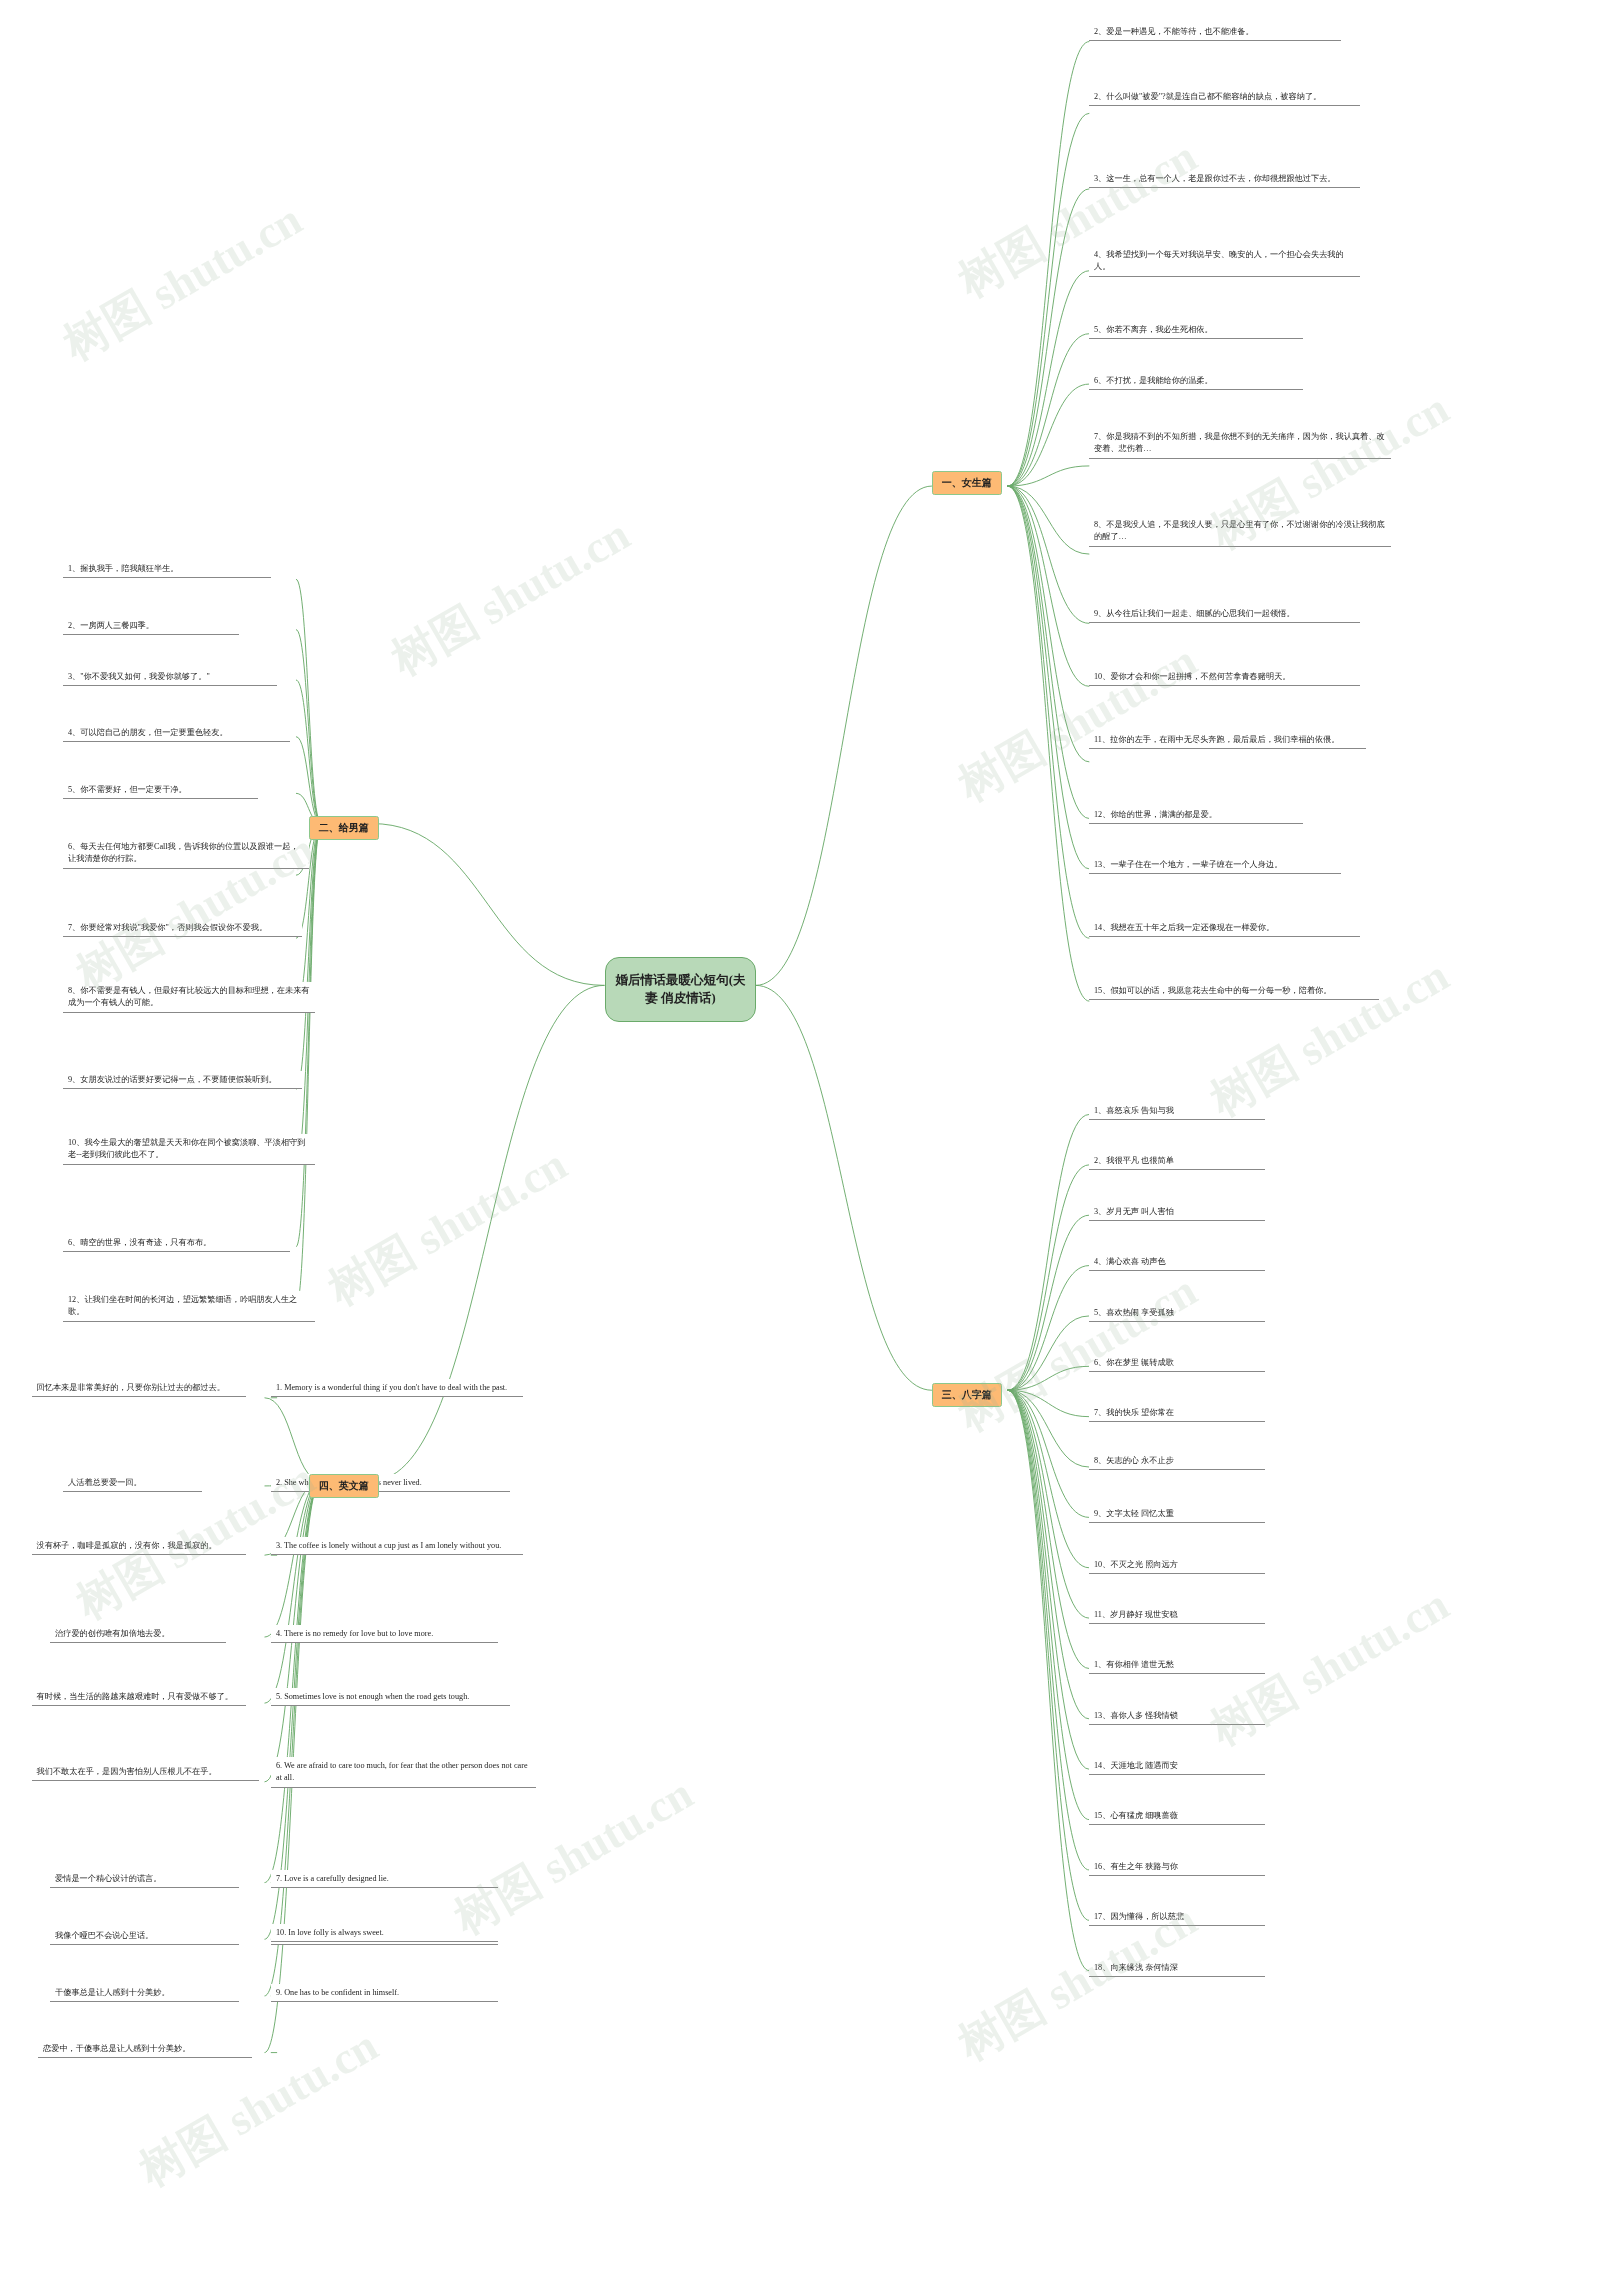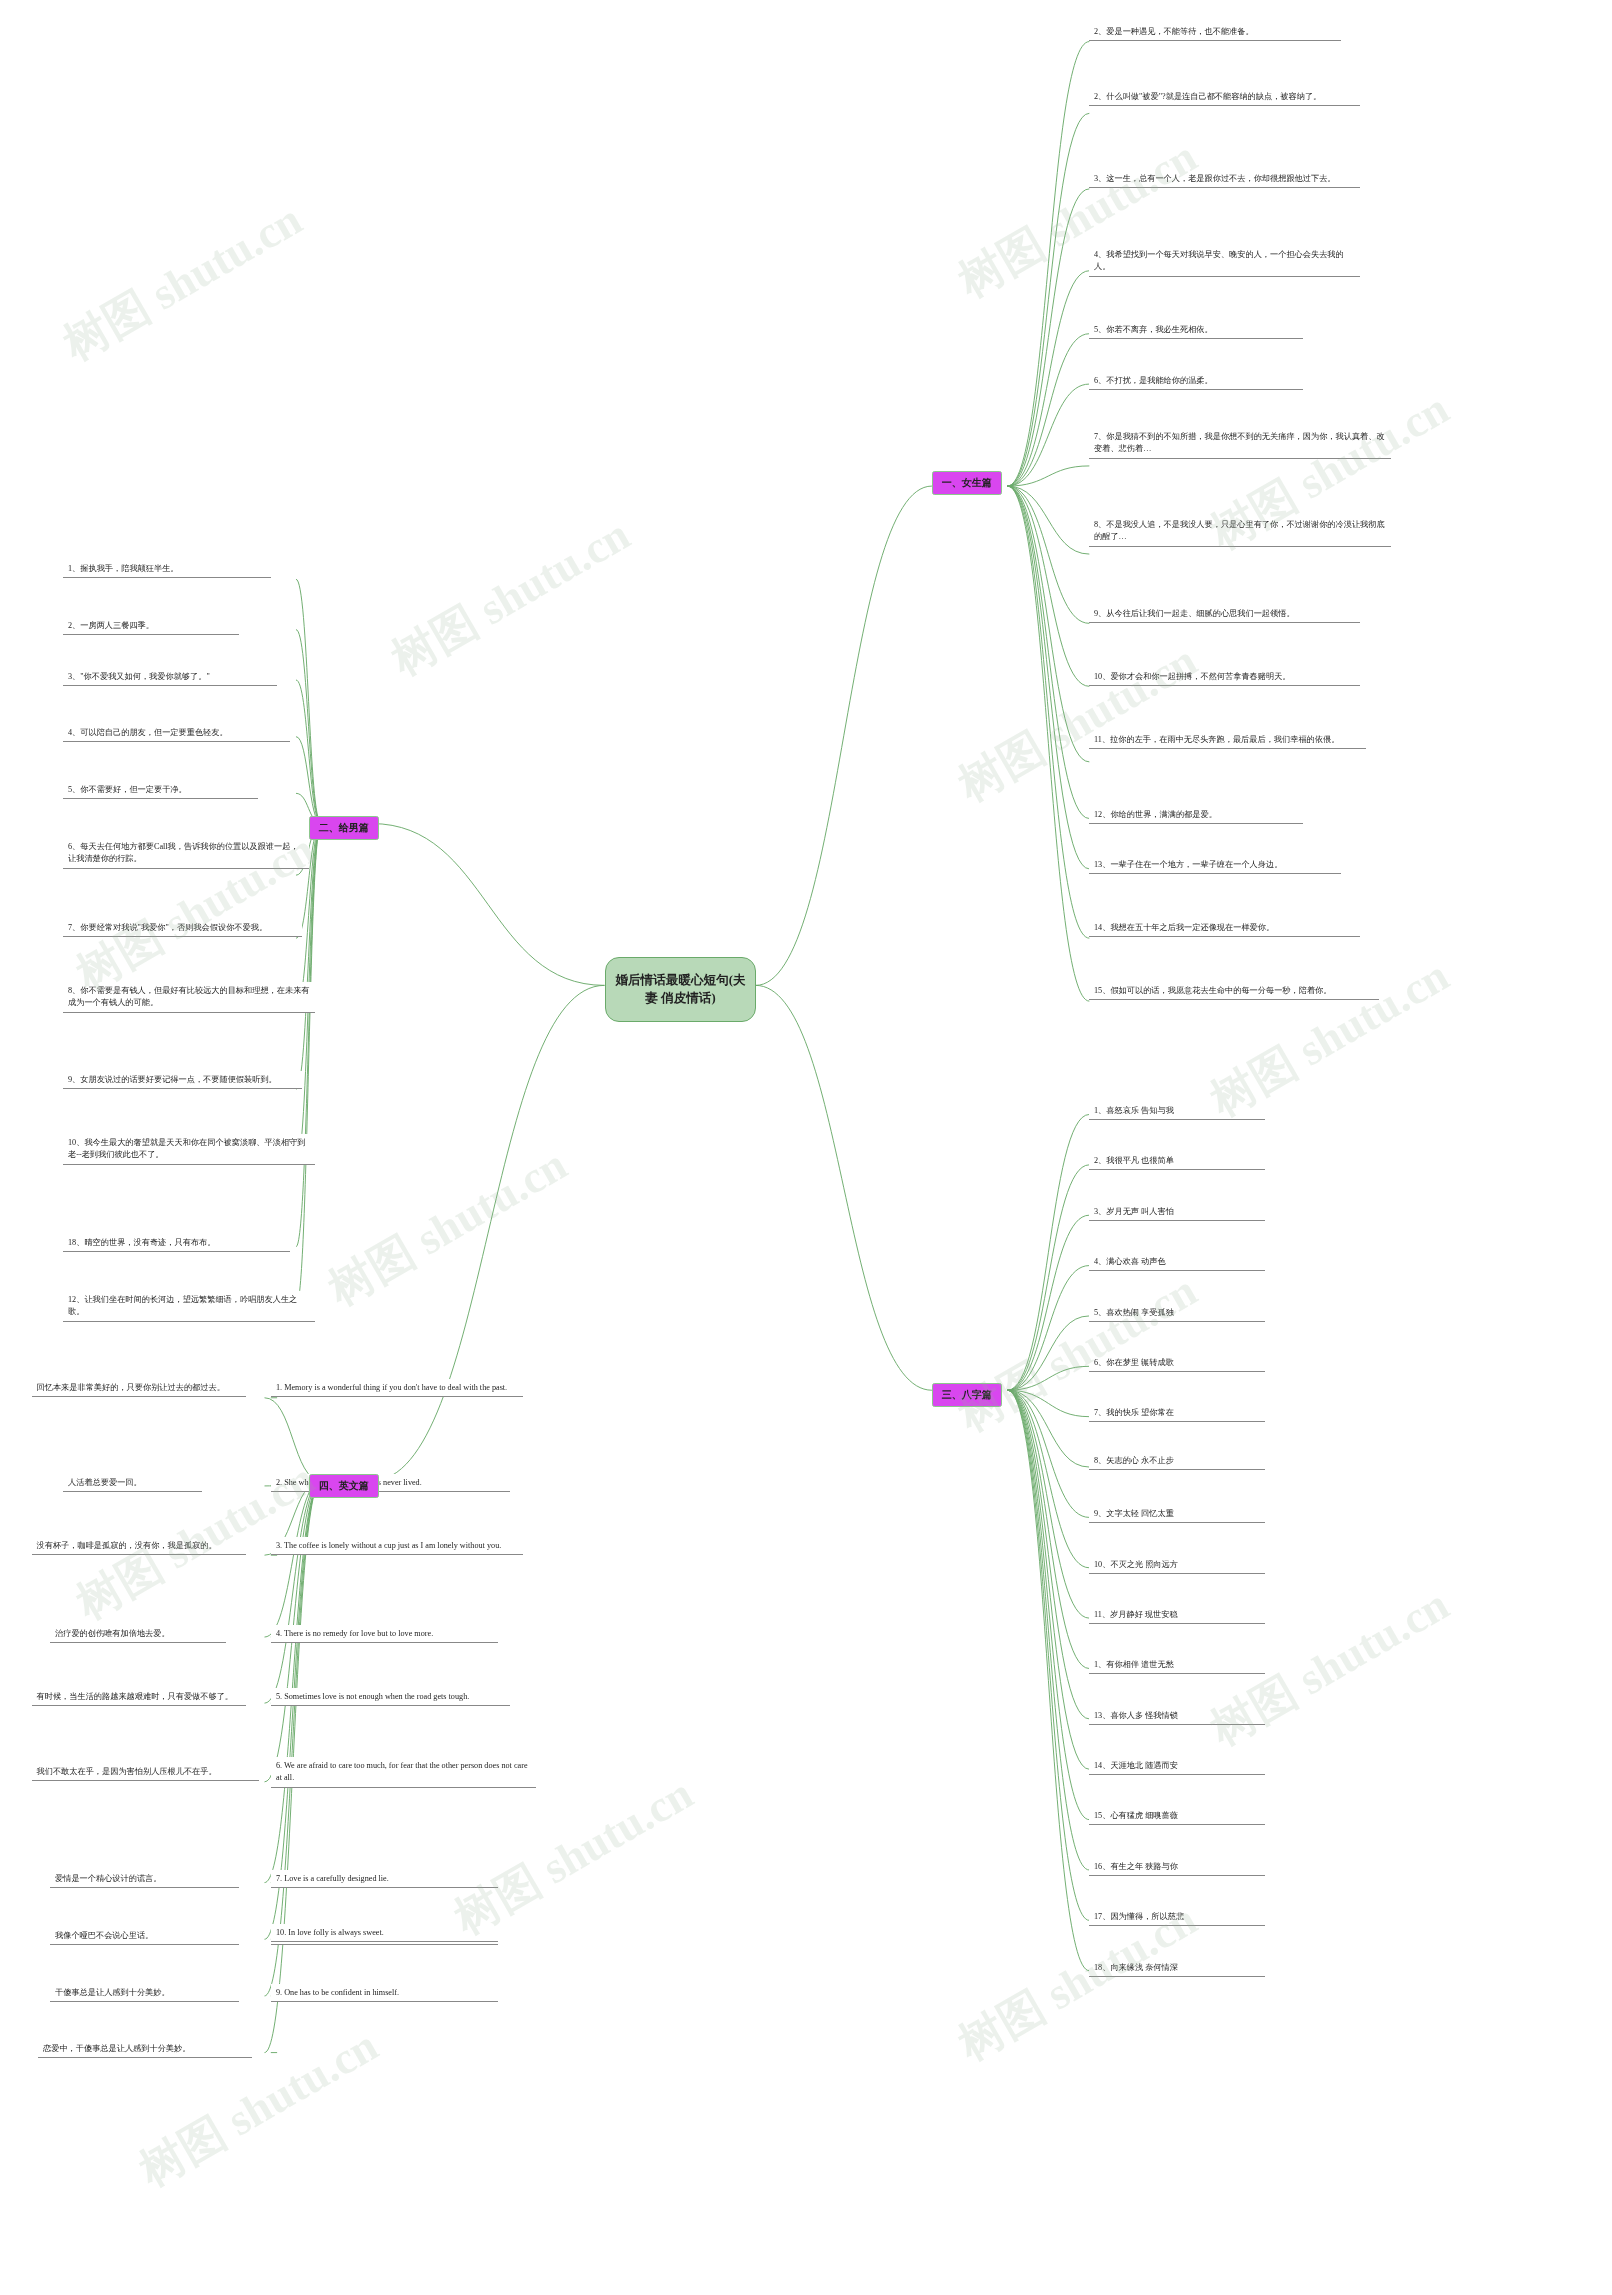--- a/index.html
+++ b/index.html
@@ -39,21 +39,21 @@
       padding: 11.3px 6.3px;
       font-size: 12.6px;
       font-weight: bold;
       line-height: 1.5;
       z-index: 10;
     }
 
     
     .branch-label {
       position: absolute;
-      background: #d946ef;
+      background: #fdba74;
       border: 0.9px solid #8cc88c;
       border-radius: 2.5px;
       padding: 3.8px 8.8px;
       font-size: 10px;
       font-weight: bold;
       white-space: nowrap;
       z-index: 9;
     }
 
     
@@ -232,21 +232,21 @@
 <div class="leaf-node wide" style="left:63px;top:560px;width:208px;">1、握执我手，陪我颠狂半生。</div>
 <div class="leaf-node wide" style="left:63px;top:617px;width:176px;">2、一房两人三餐四季。</div>
 <div class="leaf-node wide" style="left:63px;top:668px;width:214px;">3、"你不爱我又如何，我爱你就够了。"</div>
 <div class="leaf-node wide" style="left:63px;top:724px;width:227px;">4、可以陪自己的朋友，但一定要重色轻友。</div>
 <div class="leaf-node wide" style="left:63px;top:781px;width:195px;">5、你不需要好，但一定要干净。</div>
 <div class="leaf-node wide" style="left:63px;top:838px;width:246px;">6、每天去任何地方都要Call我，告诉我你的位置以及跟谁一起，让我清楚你的行踪。</div>
 <div class="leaf-node wide" style="left:63px;top:919px;width:239px;">7、你要经常对我说"我爱你"，否则我会假设你不爱我。</div>
 <div class="leaf-node wide" style="left:63px;top:982px;width:252px;">8、你不需要是有钱人，但最好有比较远大的目标和理想，在未来有成为一个有钱人的可能。</div>
 <div class="leaf-node wide" style="left:63px;top:1071px;width:239px;">9、女朋友说过的话要好要记得一点，不要随便假装听到。</div>
 <div class="leaf-node wide" style="left:63px;top:1134px;width:252px;">10、我今生最大的奢望就是天天和你在同个被窝淡聊、平淡相守到老--老到我们彼此也不了。</div>
-<div class="leaf-node wide" style="left:63px;top:1234px;width:227px;">18、晴空的世界，没有奇迹，只有布布。</div>
+<div class="leaf-node wide" style="left:63px;top:1234px;width:227px;">6、晴空的世界，没有奇迹，只有布布。</div>
 <div class="leaf-node wide" style="left:63px;top:1291px;width:252px;">12、让我们坐在时间的长河边，望远繁繁细语，吟唱朋友人生之歌。</div>
 
 <div class="branch-label" style="left:309px;top:1474px;">
   <span>四、英文篇</span>
 </div>
 
 <div class="leaf-node" style="left:31.5px;top:1379px;width:214px;">回忆本来是非常美好的，只要你别让过去的都过去。</div>
 <div class="leaf-node" style="left:271px;top:1379px;width:252px;">1. Memory is a wonderful thing if you don't have to deal with the past.</div>
 
 <div class="leaf-node" style="left:63px;top:1474px;width:139px;">人活着总要爱一回。</div>

